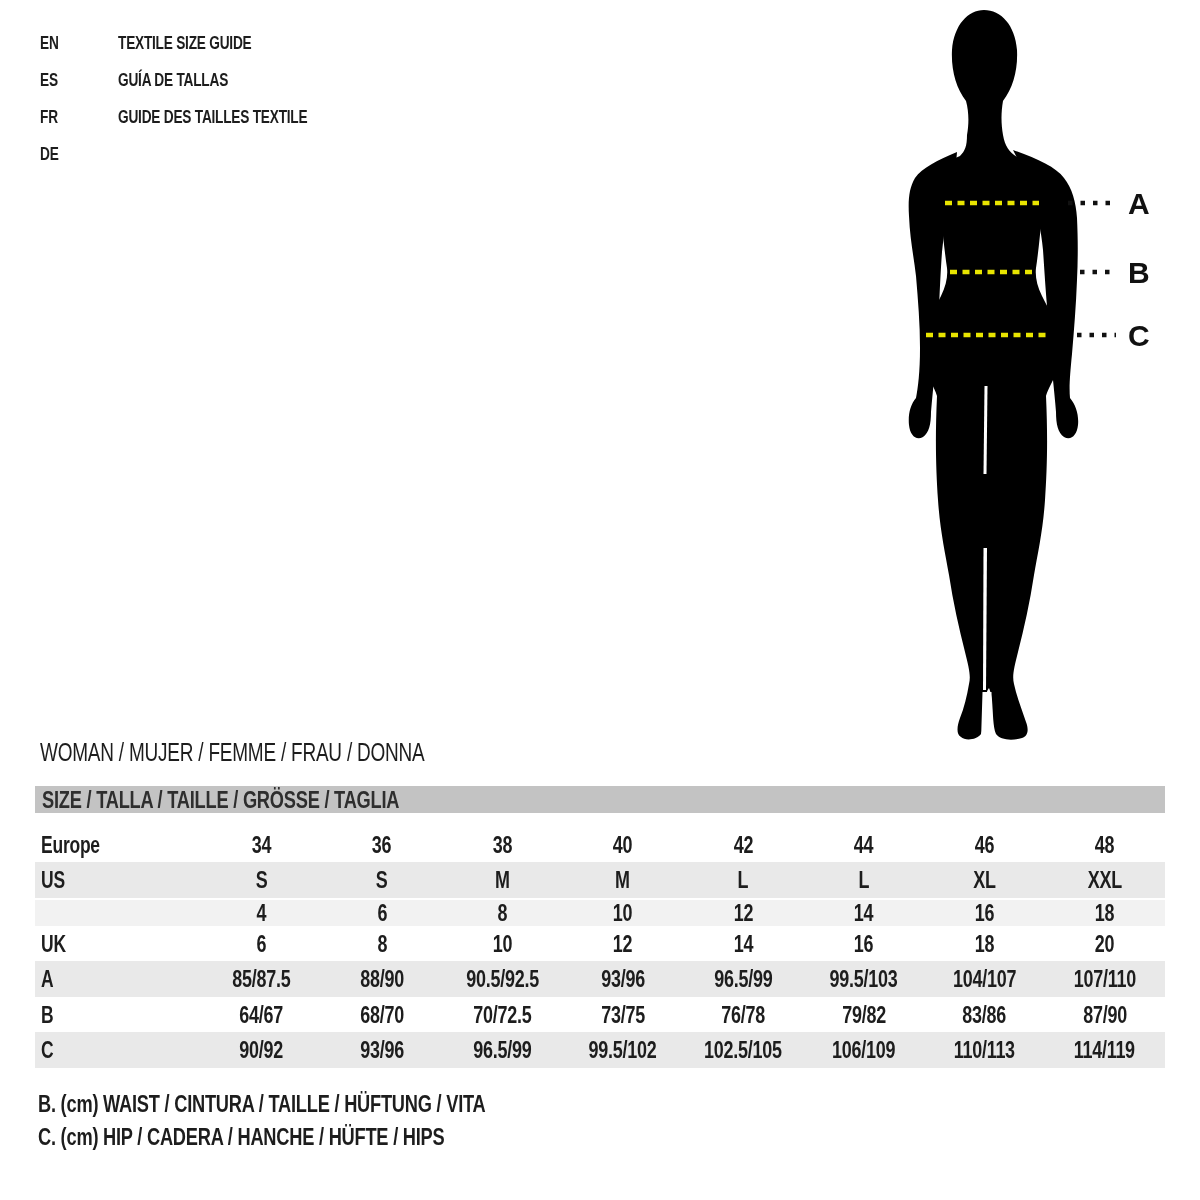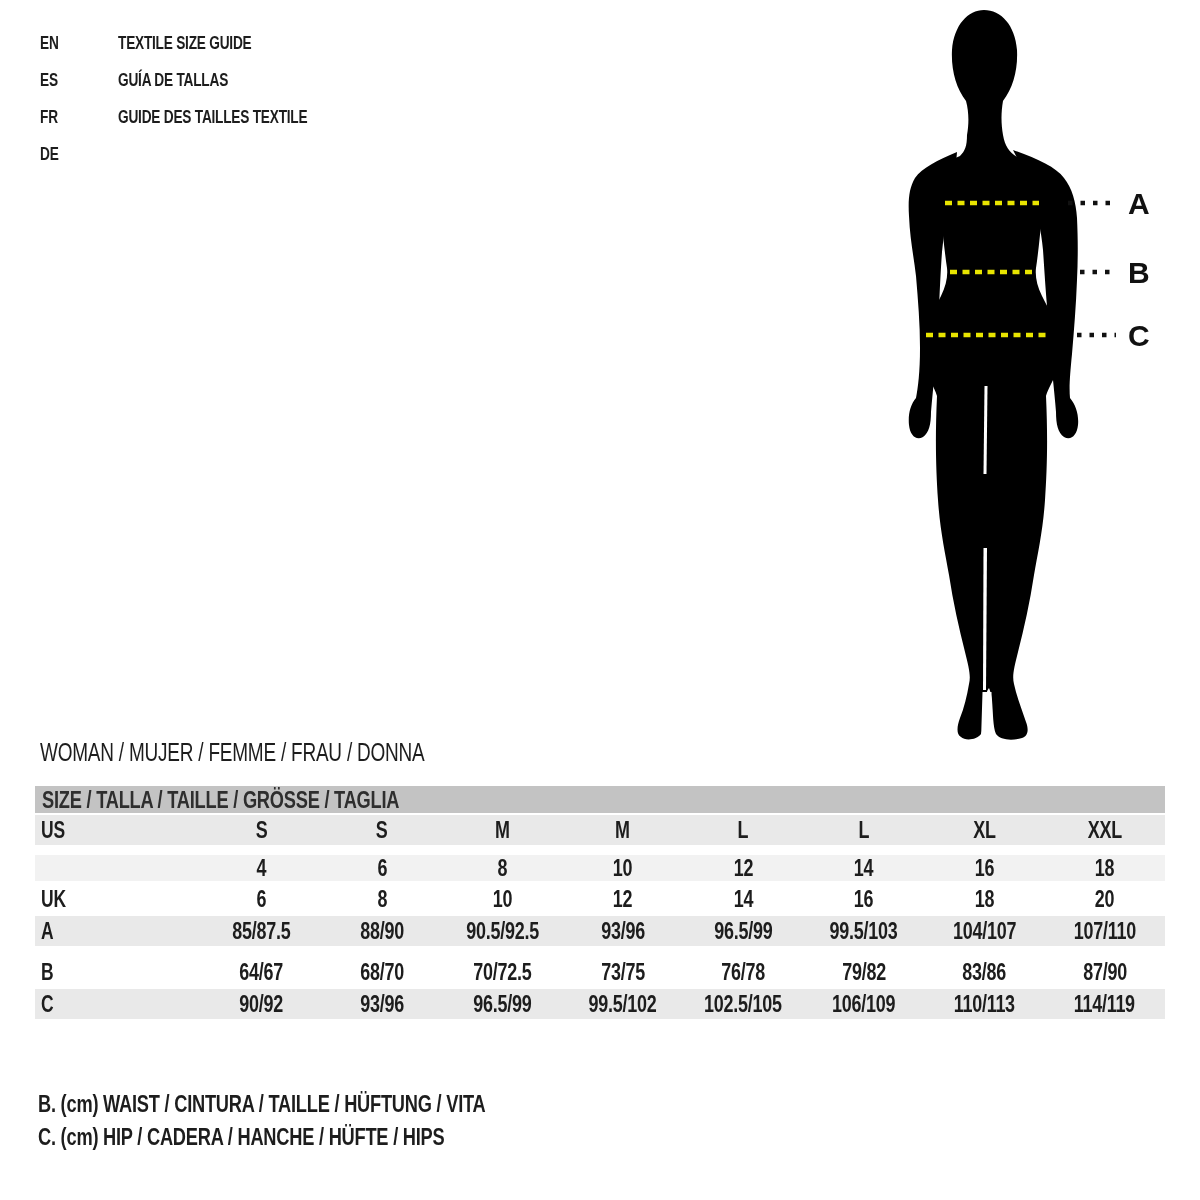--- a/index.html
+++ b/index.html
@@ -16,23 +16,23 @@
   .lang-code{width:78px;flex:0 0 auto;}
 
   
   .figure{position:absolute;left:850px;top:0;width:350px;height:760px;}
 
   
   .section-title{position:absolute;left:40px;top:738px;font-size:25px;font-weight:400;}
 
   
   .size-table{position:absolute;left:35px;top:786px;width:1130px;font-weight:700;}
-  .table-header{height:27px;line-height:27px;background:#c3c3c3;padding-left:7px;font-size:24px;color:#2e2e2e;margin-bottom:2px;}
+  .table-header{height:27px;line-height:27px;background:#c3c3c3;padding-left:7px;font-size:24px;color:#2e2e2e;margin-bottom:16px;}
   .trow{display:flex;align-items:center;height:33px;background:#fff;font-size:23px;}
-  .trow.gray{background:#e9e9e9;height:30px;margin-bottom:10px;}
+  .trow.gray{background:#e9e9e9;height:36px;margin-bottom:2px;}
   .trow.gray-light{background:#f2f2f2;height:26px;margin-bottom:2px;}
   .tlabel{width:160px;padding-left:6px;flex:0 0 auto;}
   .tcell{flex:1;text-align:center;}
 
   
   .legend{position:absolute;left:38px;top:1087px;font-size:24px;font-weight:700;line-height:33px;}
 </style>
 </head>
 <body>
 
@@ -149,20 +149,31 @@
 
   <div class="section-title">
     <span class="cx">WOMAN / MUJER / FEMME / FRAU / DONNA</span>
   </div>
 
   <div class="size-table">
     <div class="table-header">
       <span class="cx">SIZE / TALLA / TAILLE / GRÖSSE / TAGLIA</span>
     </div>
     <div id="tableRows">
+        <div class="trow">
+          <div class="tlabel"><span class="cx">Europe</span></div>
+          <div class="tcell"><span class="cxc">34</span></div>
+          <div class="tcell"><span class="cxc">36</span></div>
+          <div class="tcell"><span class="cxc">38</span></div>
+          <div class="tcell"><span class="cxc">40</span></div>
+          <div class="tcell"><span class="cxc">42</span></div>
+          <div class="tcell"><span class="cxc">44</span></div>
+          <div class="tcell"><span class="cxc">46</span></div>
+          <div class="tcell"><span class="cxc">48</span></div>
+        </div>
         <div class="trow gray">
           <div class="tlabel"><span class="cx">US</span></div>
           <div class="tcell"><span class="cxc">S</span></div>
           <div class="tcell"><span class="cxc">S</span></div>
           <div class="tcell"><span class="cxc">M</span></div>
           <div class="tcell"><span class="cxc">M</span></div>
           <div class="tcell"><span class="cxc">L</span></div>
           <div class="tcell"><span class="cxc">L</span></div>
           <div class="tcell"><span class="cxc">XL</span></div>
           <div class="tcell"><span class="cxc">XXL</span></div>

